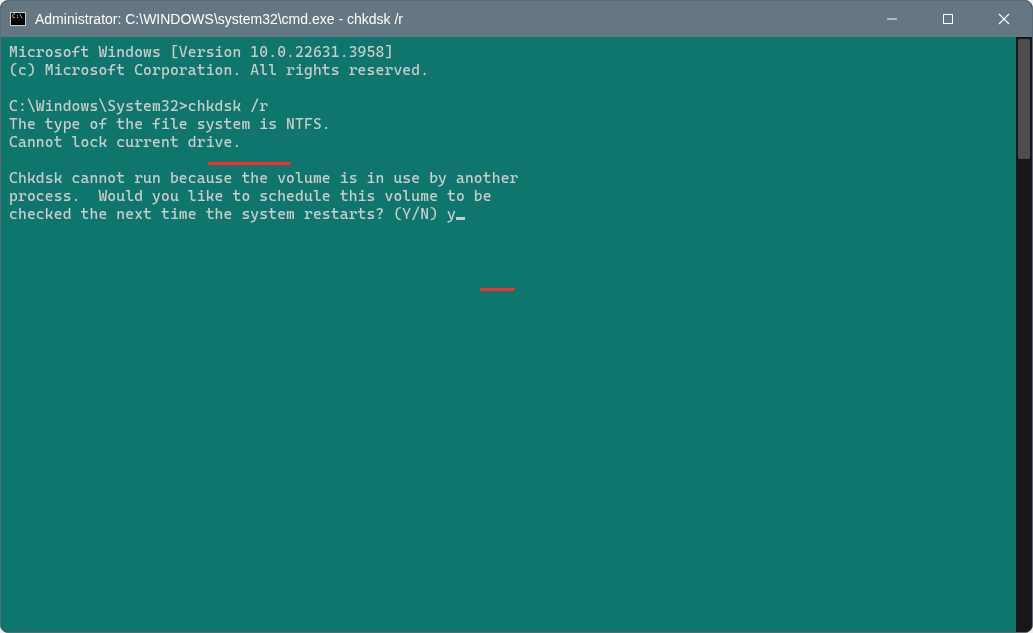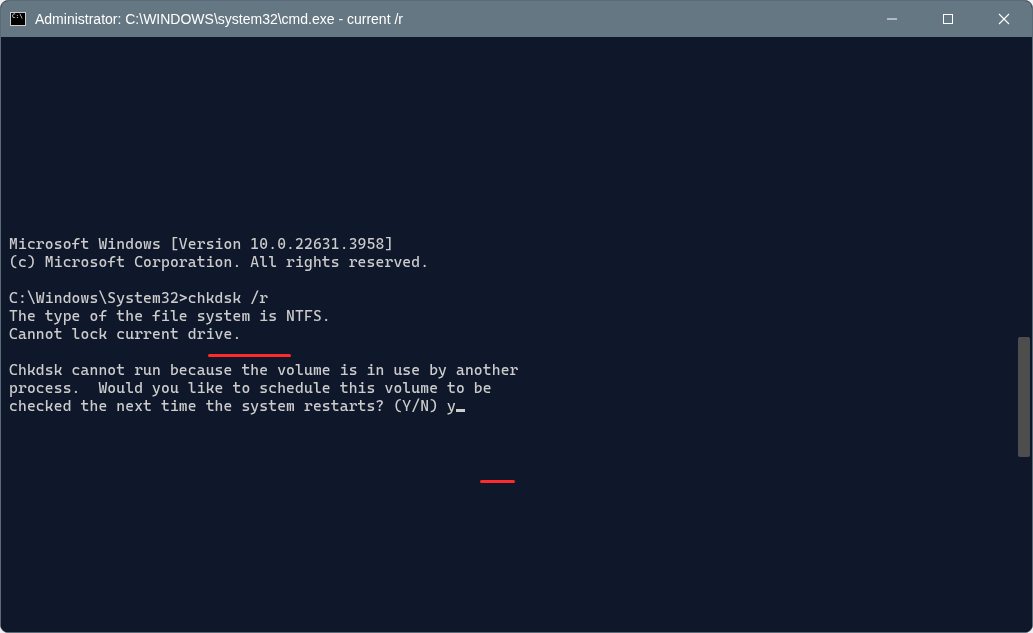--- a/index.html
+++ b/index.html
@@ -71,24 +71,23 @@
       display: flex;
       align-items: center;
       justify-content: center;
       color: #fff;
       cursor: pointer;
     }
     .win-btn svg { display: block; }
 
     .terminal-wrap {
       flex: 1;
-      background: #0f172a;
+      background: #0f766e;
       position: relative;
       display: flex;
-      align-items: center;
     }
     .terminal {
       flex: 1;
       padding: 6px 8px 8px 8px;
       font-family: Consolas, "Cascadia Mono", monospace;
       font-size: 15px;
       line-height: 18px;
       letter-spacing: 0.15px;
       color: #cccccc;
       white-space: pre-wrap;
@@ -137,21 +136,21 @@
   </style>
 </head>
 <body>
 
 <div class="window">
 
   <div class="titlebar">
     <div class="app-icon">
       <div class="app-icon-inner"></div>
     </div>
-    <div class="title-text">Administrator: C:\WINDOWS\system32\cmd.exe - current  /r</div>
+    <div class="title-text">Administrator: C:\WINDOWS\system32\cmd.exe - chkdsk  /r</div>
     <div class="window-controls">
       <div class="win-btn">
         <svg width="12" height="12" viewBox="0 0 12 12">
             <rect x="1" y="5.5" width="10" height="1" fill="#fff"></rect>
           </svg>
       </div>
       <div class="win-btn">
         <svg width="12" height="12" viewBox="0 0 12 12">
             <rect x="1.5" y="1.5" width="9" height="9" fill="none" stroke="#fff" stroke-width="1"></rect>
           </svg>

